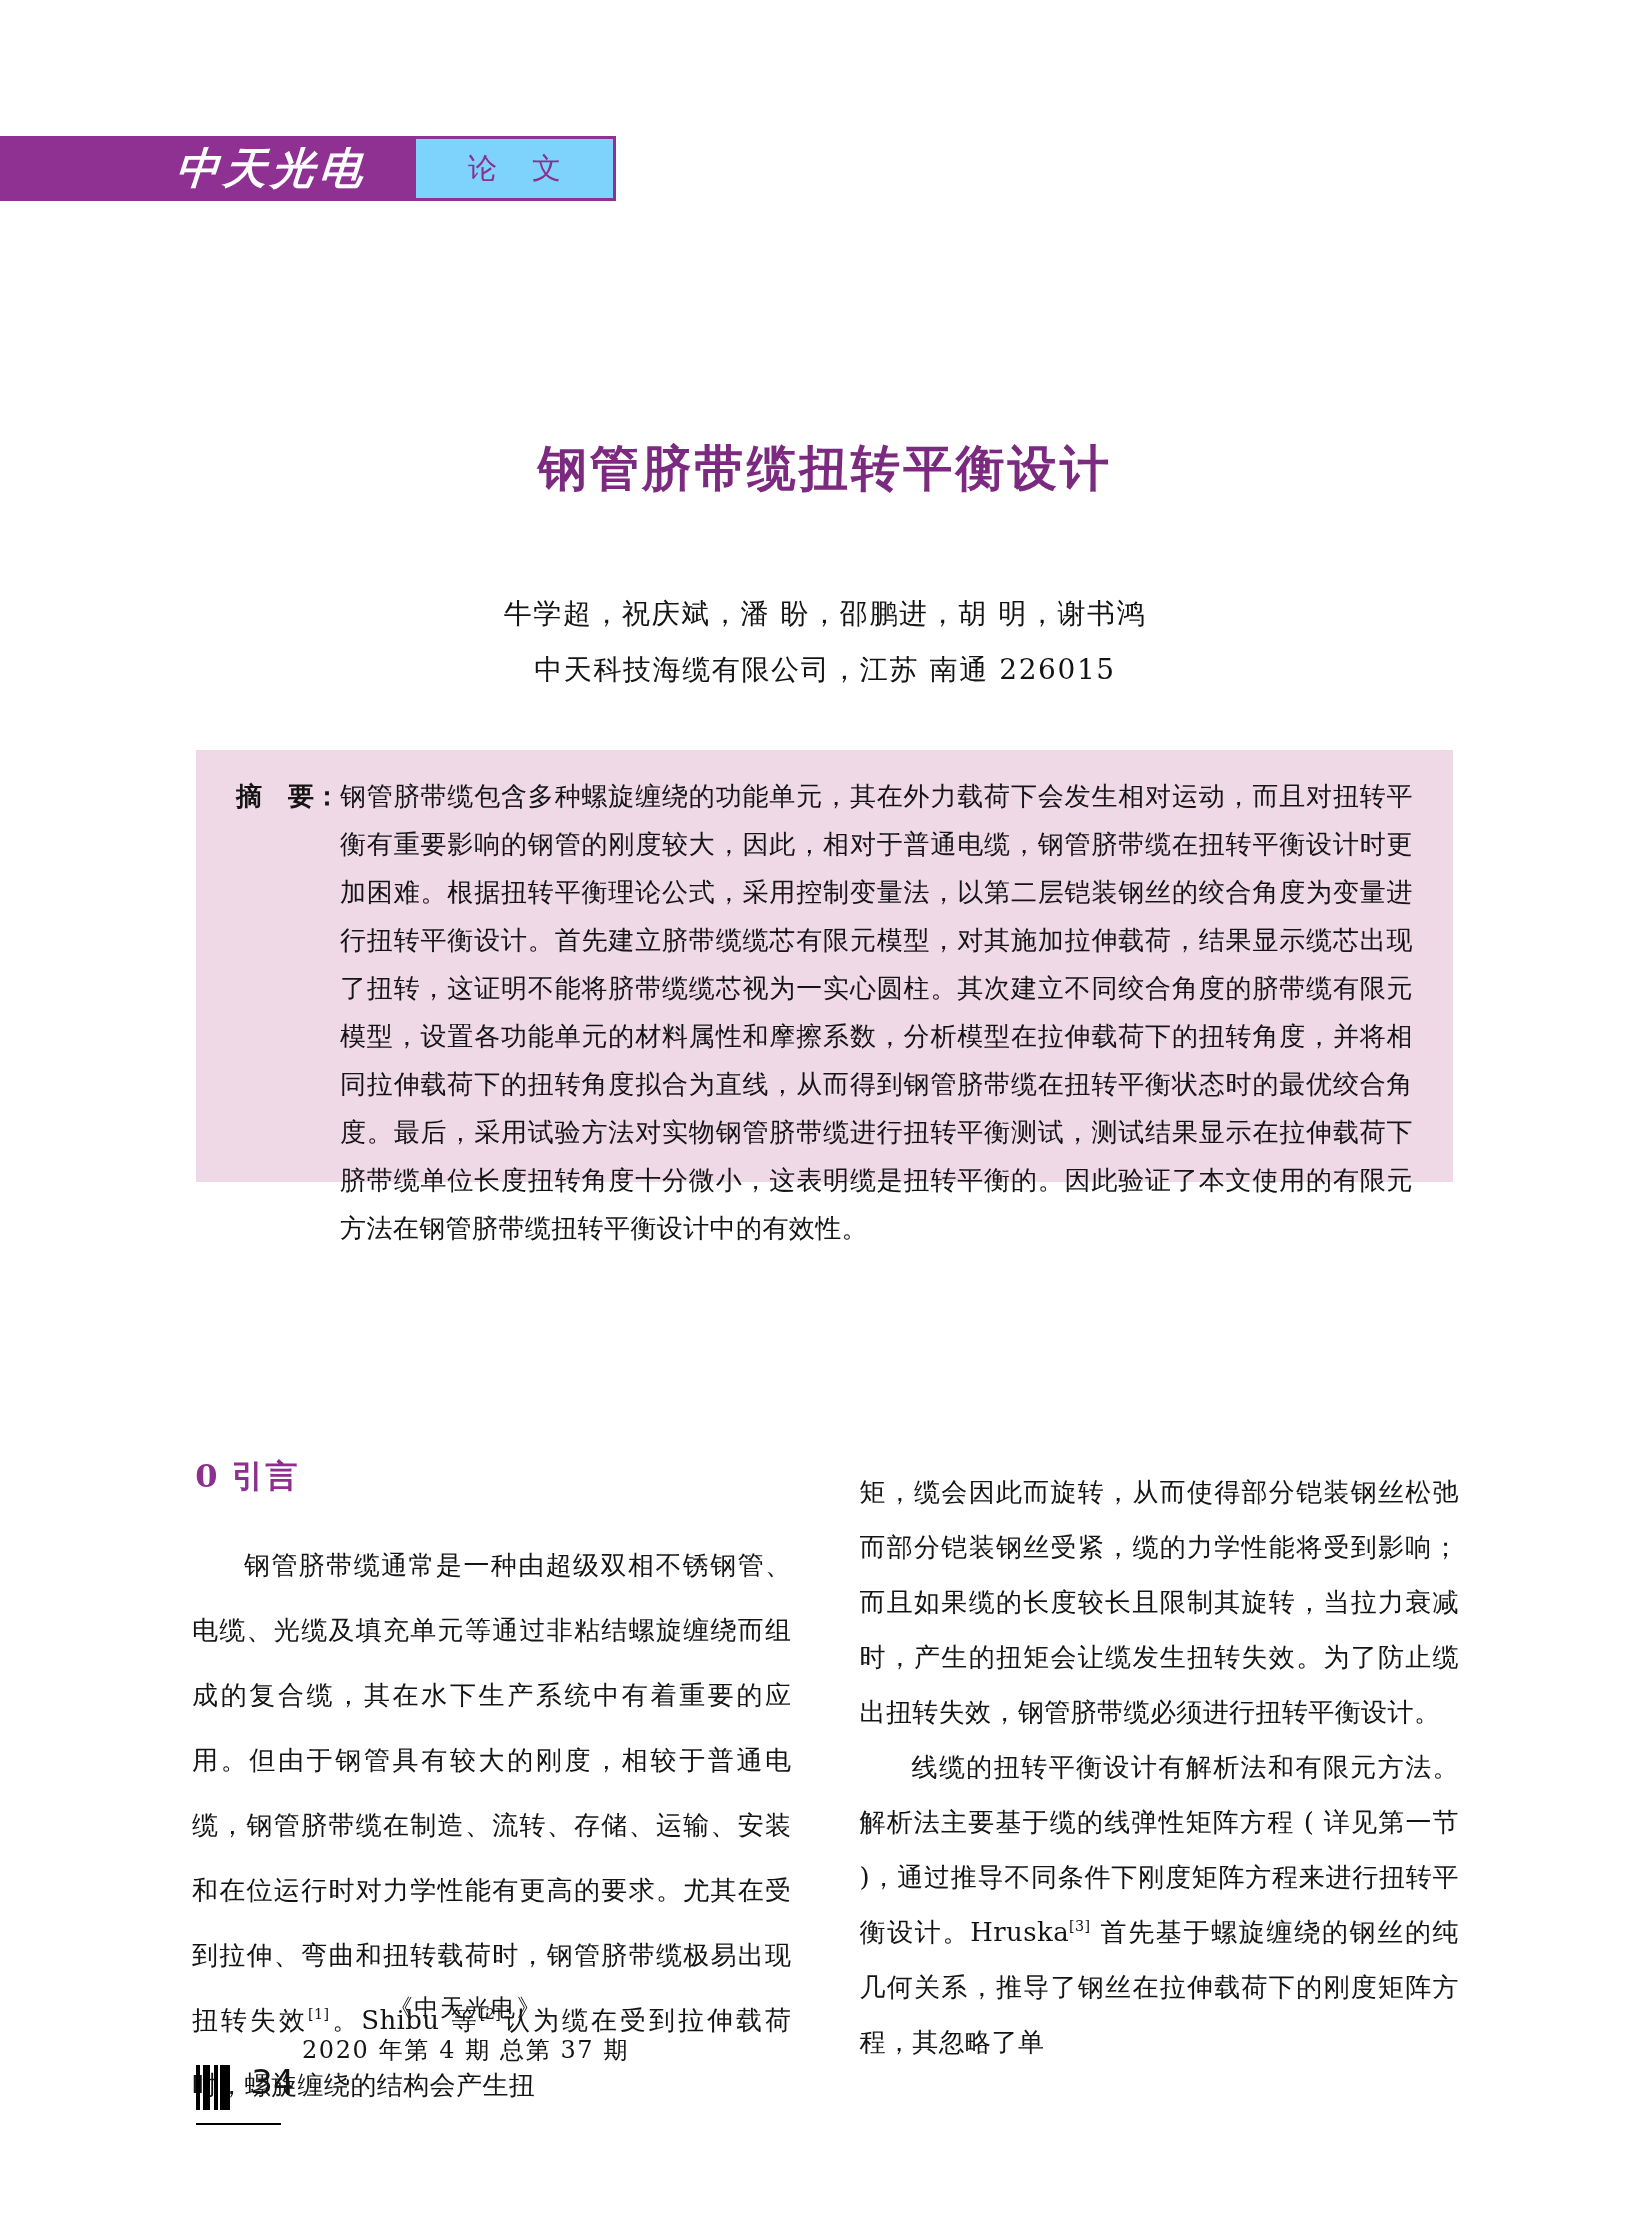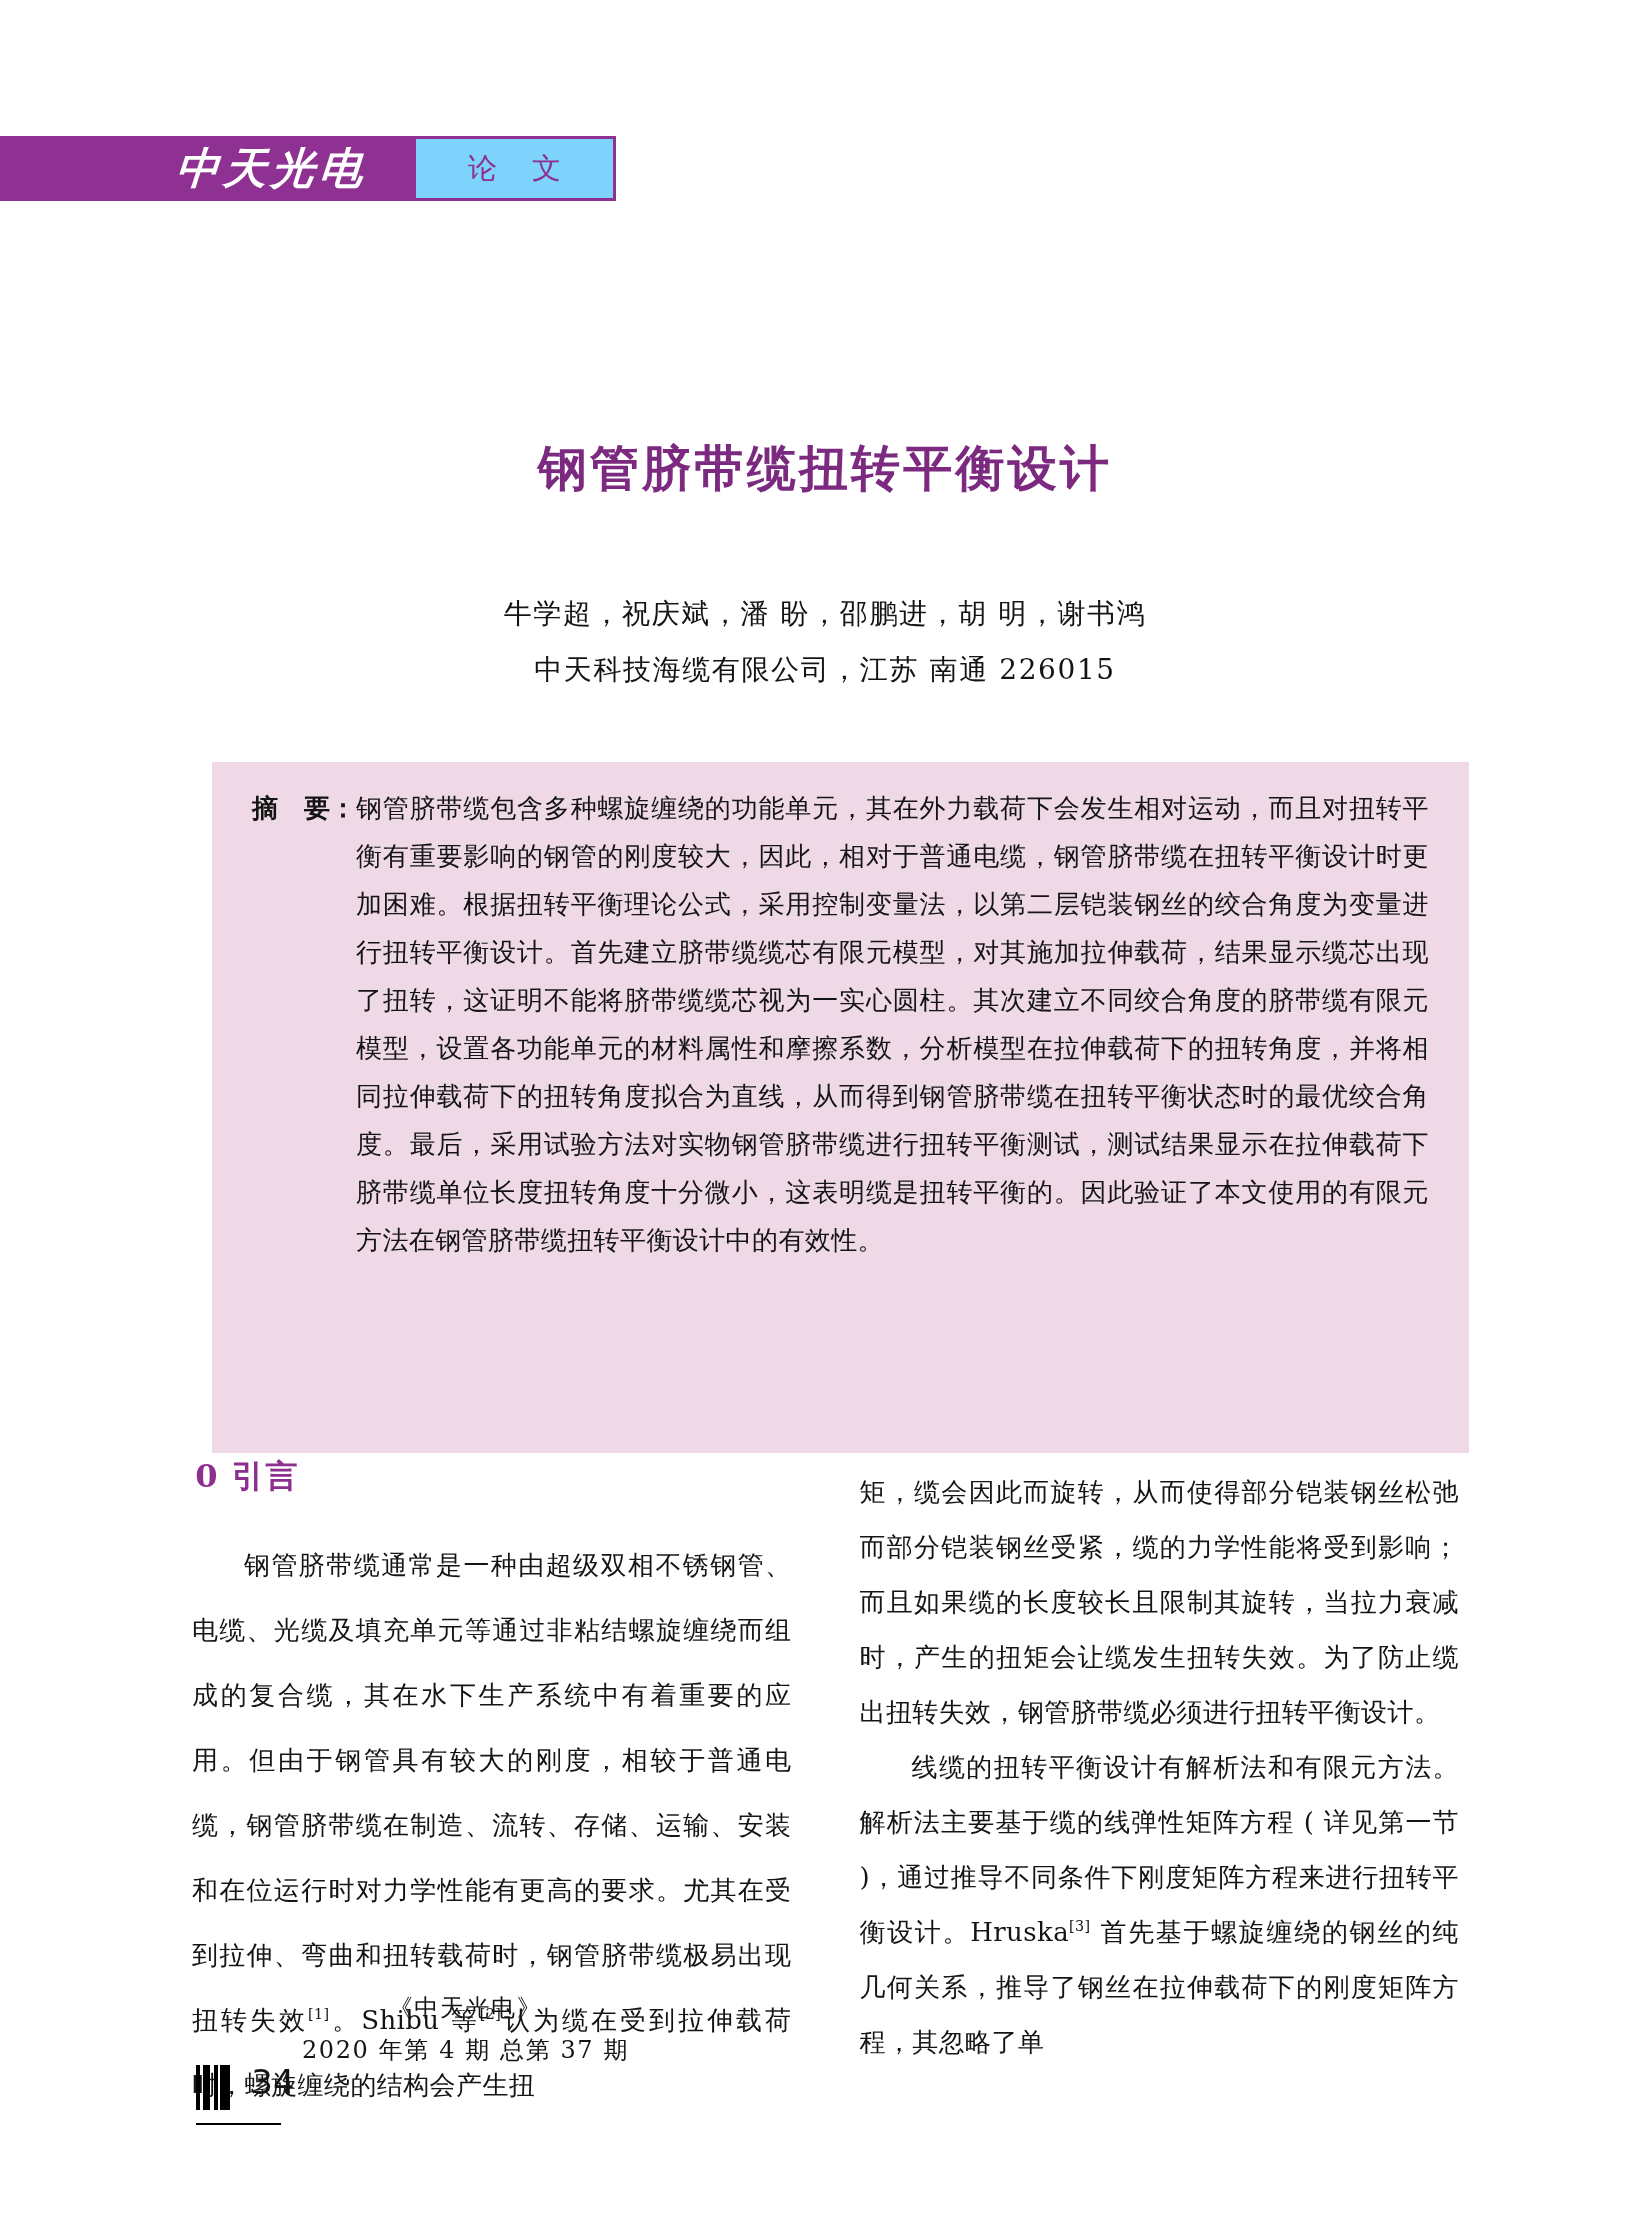--- a/index.html
+++ b/index.html
@@ -54,25 +54,24 @@
     position:absolute;left:0;top:597px;width:100%;
     text-align:center;font-size:28px;letter-spacing:1.6px;line-height:1.2;
   }
   .affiliation-line{
     position:absolute;left:0;top:653px;width:100%;
     text-align:center;font-size:28px;letter-spacing:1.6px;line-height:1.2;
   }
 
   
   .abstract-box{
-    position:absolute;left:212px;top:750px;
-    width:1257px;height:691px;box-sizing:border-box;
+    position:absolute;left:196px;top:750px;
+    width:1257px;height:432px;box-sizing:border-box;
     background:var(--abstract-bg);
     padding:22.3px 40px 0 40px;
-    margin-top:12px;
   }
   .abstract-row{display:flex;align-items:flex-start;}
   .abstract-label{
     flex:0 0 104px;
     font-family:"DejaVu Sans","Liberation Sans",sans-serif;
     font-size:26px;font-weight:700;line-height:48px;white-space:nowrap;
   }
   .abstract-text{
     flex:1;margin:0;font-size:26px;line-height:48px;
     text-align:justify;letter-spacing:0.4px;

